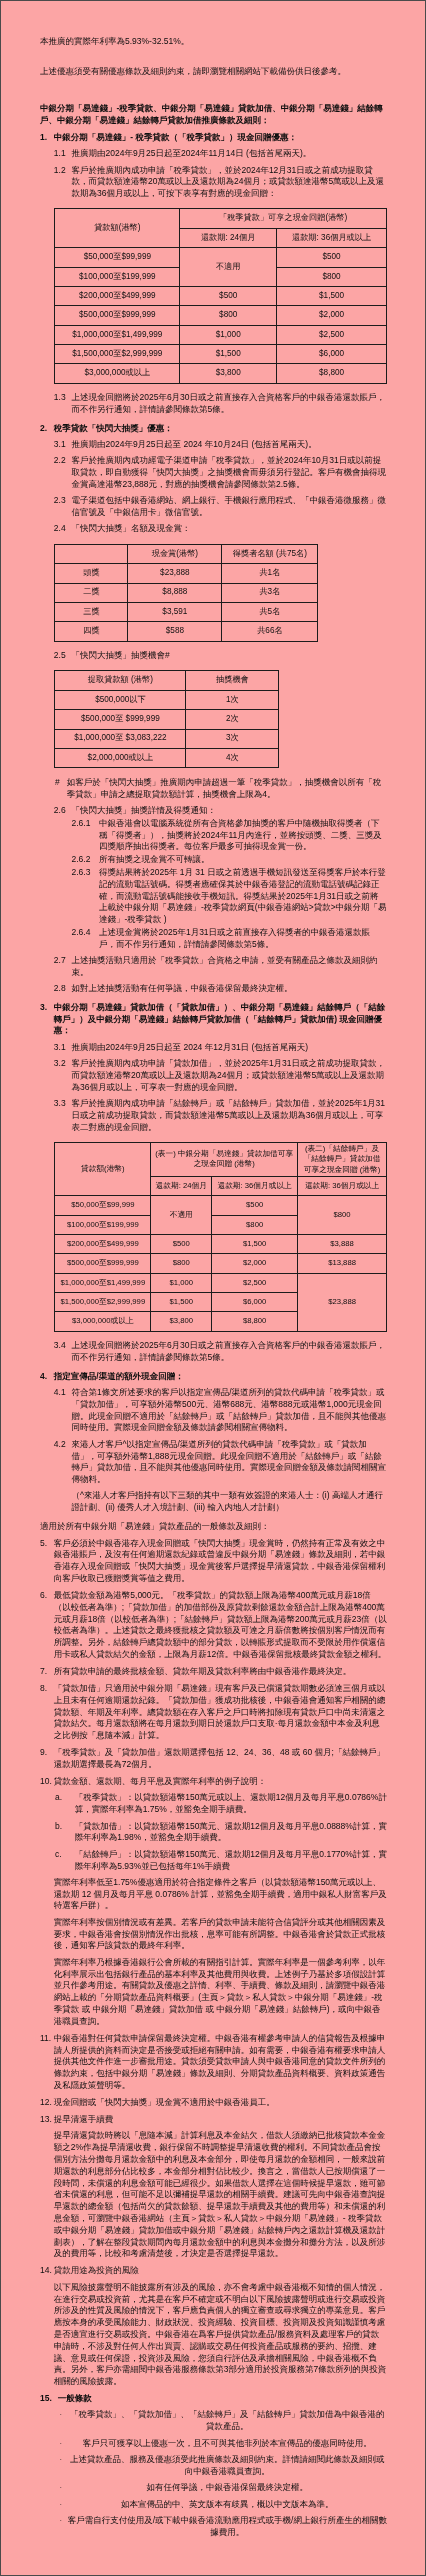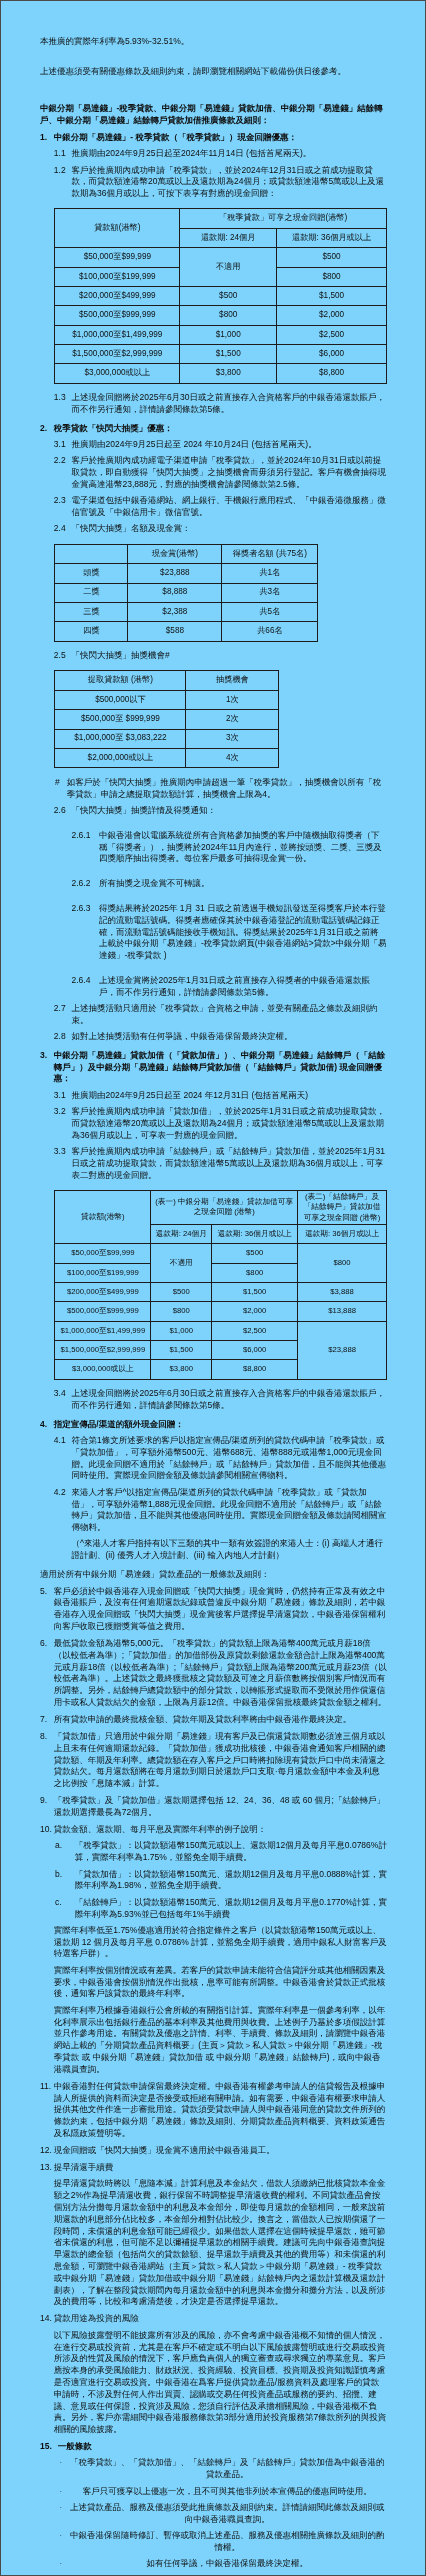--- a/index.html
+++ b/index.html
@@ -1,39 +1,39 @@
 <!DOCTYPE html>
 <html style="font-size:10.5px"><head>
 <meta charset="utf-8">
 <style>
   html,body{margin:0;padding:0;background:#fff;}
   .page{
     position:relative;
     width:426px;height:2576px;
     box-sizing:border-box;
-    background:#7dd3fc;
+    background:#fca5a5;
     border:0.7px solid #4a4a4a;
     padding:35px 38px 0 39px;
     font-family:"Liberation Sans","DejaVu Sans",sans-serif;
     font-size:8.5px;line-height:11.8px;color:#0f0f0f;
     overflow:hidden;
   }
   .b{font-weight:bold;}
   .p{margin:0;}
   .mt28{margin-top:18.4px;}
   .mt38{margin-top:25px;}
   .mt10{margin-top:6.6px;}
   .mt22{margin-top:14.4px;}
   .item{display:flex;margin-top:5.2px;}
   .item>.n{flex:0 0 13.8px;}
   .item>.t{flex:1;}
   .sub{display:flex;margin-top:4.6px;margin-left:13.8px;}
   .sub>.n{flex:0 0 17.7px;}
   .sub>.t{flex:1;}
-  .sub2{display:flex;margin-top:13px;margin-left:31.5px;}
+  .sub2{display:flex;margin-top:1px;margin-left:31.5px;}
   .sub2>.n{flex:0 0 27.5px;}
   .sub2>.t{flex:1;}
   .let{display:flex;margin-top:4.6px;margin-left:15px;}
   .let>.n{flex:0 0 19.7px;}
   .let>.t{flex:1;}
   .fnote{display:flex;margin-top:4.6px;margin-left:15px;}
   .fnote>.n{flex:0 0 11.8px;}
   .fnote>.t{flex:1;}
   .ind{margin-top:4.6px;margin-left:13.8px;}
   .note{margin-top:4.6px;margin-left:31.5px;}
@@ -168,21 +168,21 @@
       <td>$23,888</td>
       <td>共1名</td>
     </tr>
     <tr>
       <td>二獎</td>
       <td>$8,888</td>
       <td>共3名</td>
     </tr>
     <tr>
       <td>三獎</td>
-      <td>$2,388</td>
+      <td>$3,591</td>
       <td>共5名</td>
     </tr>
     <tr>
       <td>四獎</td>
       <td>$588</td>
       <td>共66名</td>
     </tr>
   </tbody>
     </table>
 
@@ -420,24 +420,20 @@
   <div class="bullet">
     <span class="n">‧</span>
     <div class="t">客戶只可獲享以上優惠一次，且不可與其他非列於本宣傳品的優惠同時使用。</div>
   </div>
   <div class="bullet">
     <span class="n">‧</span>
     <div class="t">上述貸款產品、服務及優惠須受此推廣條款及細則約束。詳情請細閱此條款及細則或向中銀香港職員查詢。</div>
   </div>
   <div class="bullet">
     <span class="n">‧</span>
-    <div class="t">中銀香港保留隨時修訂、暫停或取消上述產品、服務及優惠相關推廣條款及細則的酌情權。</div>
-  </div>
-  <div class="bullet">
-    <span class="n">‧</span>
     <div class="t">如有任何爭議，中銀香港保留最終決定權。</div>
   </div>
   <div class="bullet">
     <span class="n">‧</span>
     <div class="t">如本宣傳品的中、英文版本有歧異，概以中文版本為準。</div>
   </div>
   <div class="bullet">
     <span class="n">‧</span>
     <div class="t">客戶需自行支付使用及/或下載中銀香港流動應用程式或手機/網上銀行所產生的相關數據費用。</div>
   </div>

